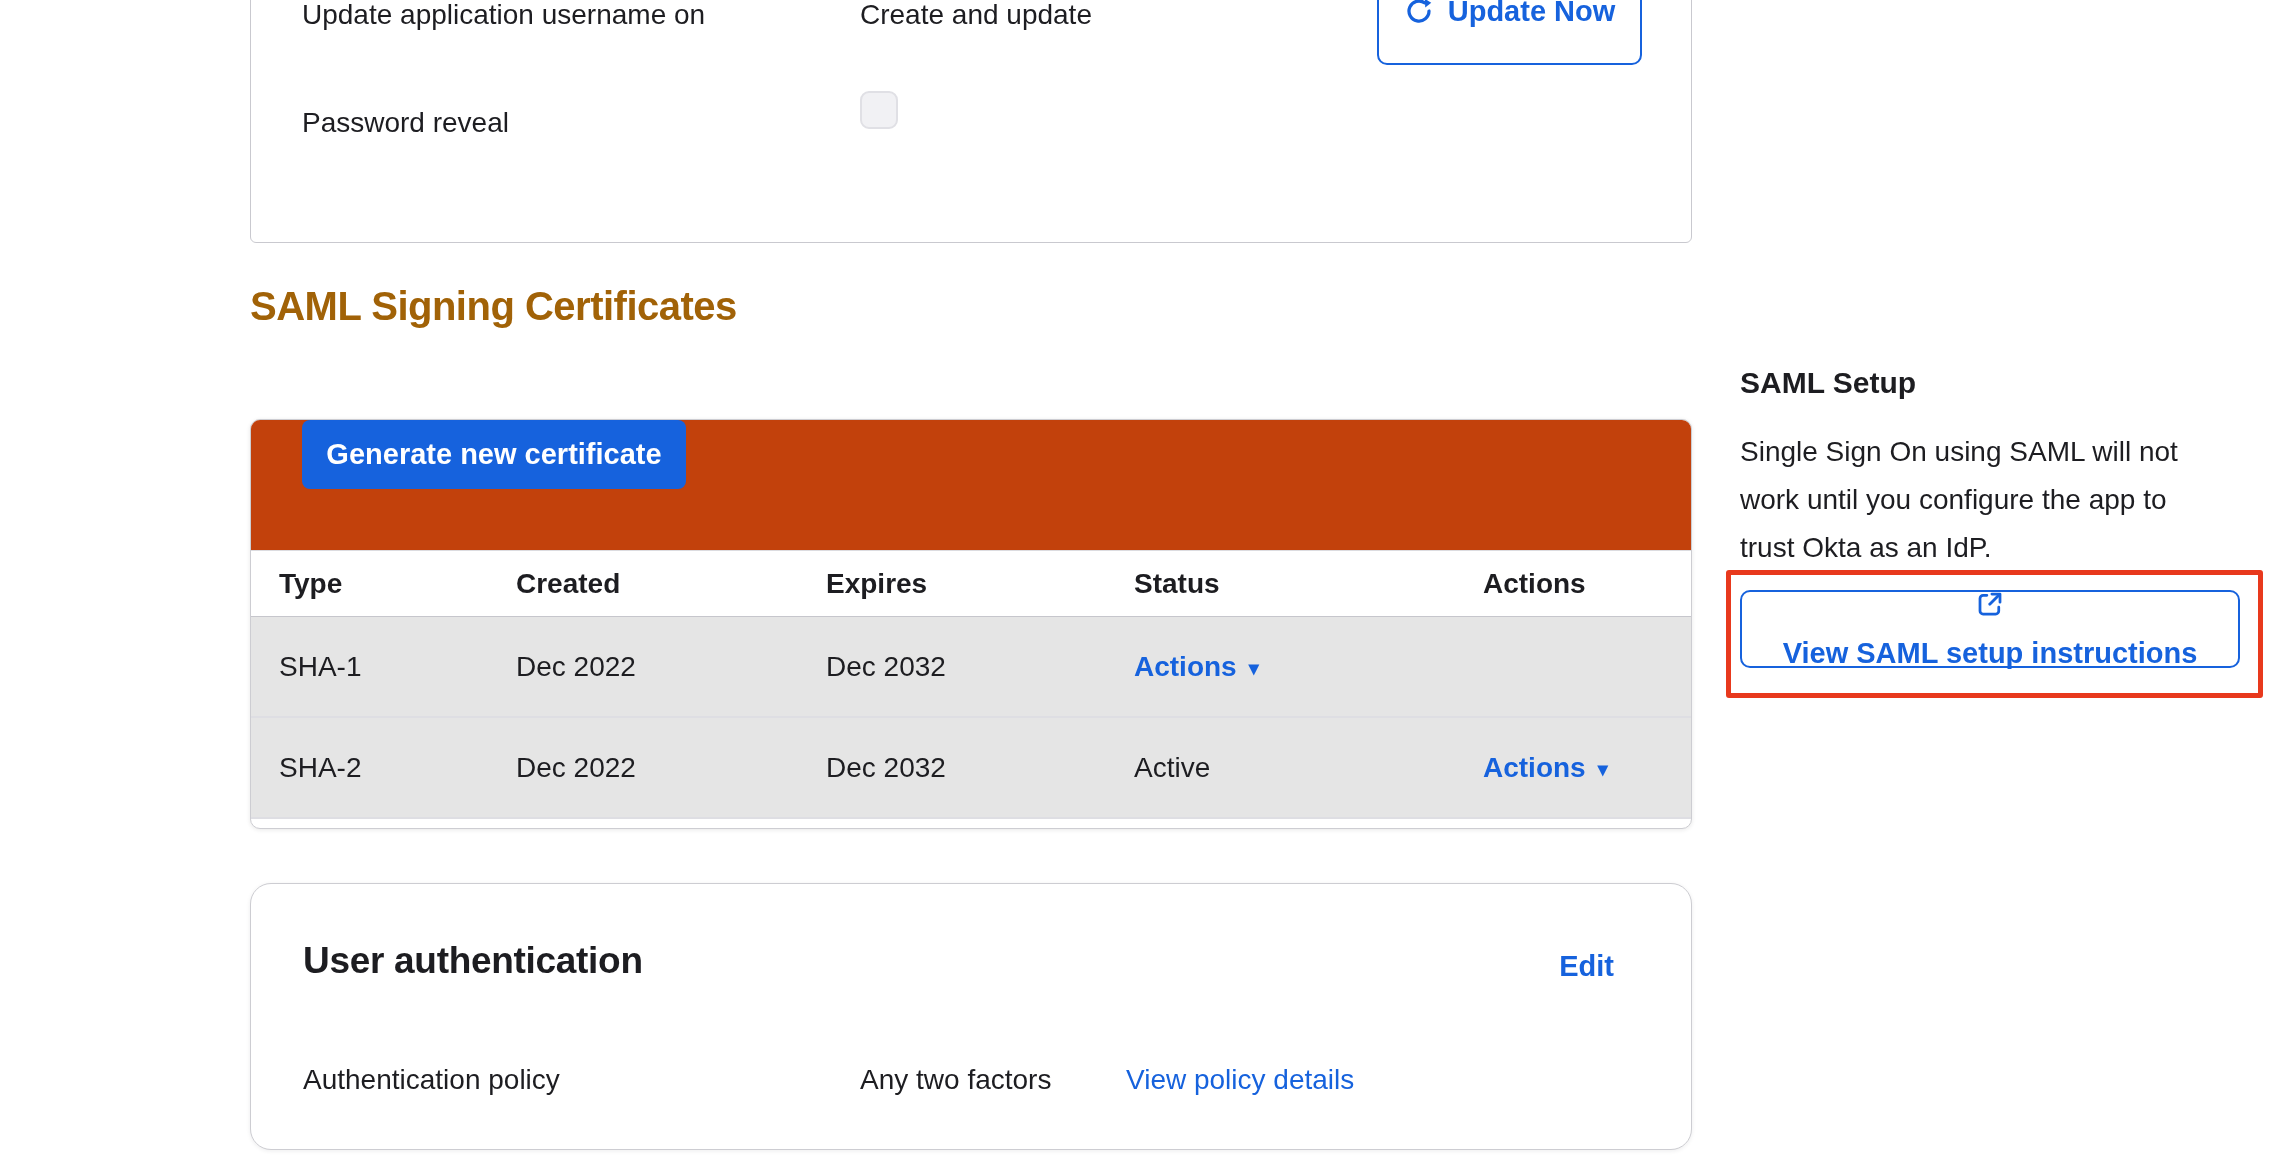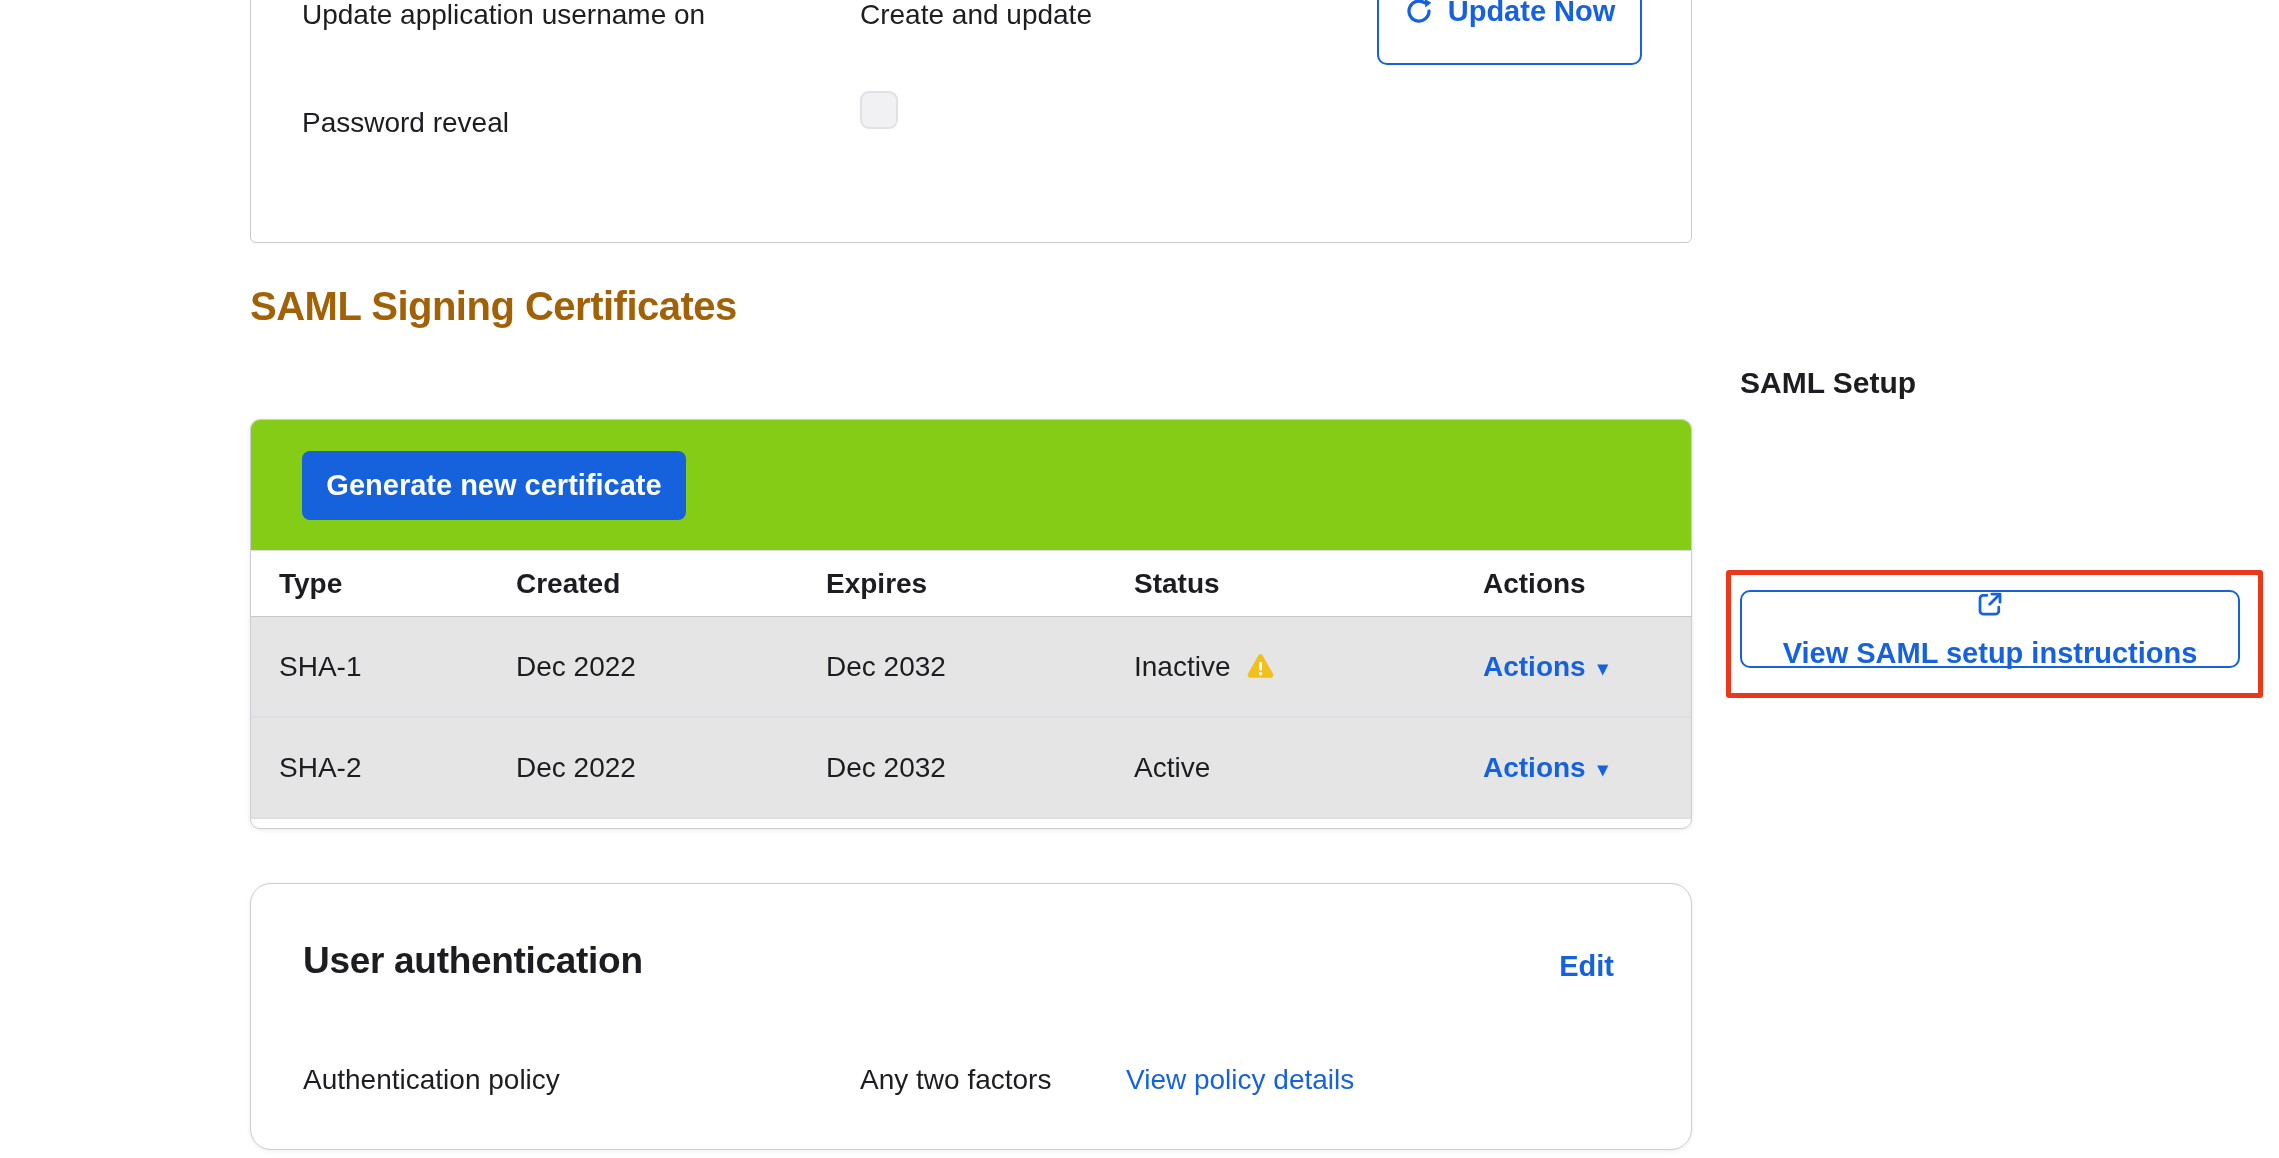--- a/index.html
+++ b/index.html
@@ -36,21 +36,21 @@
     position:absolute; left:250px; top:284px; font-size:40px; font-weight:bold;
     letter-spacing:-0.5px; color:#a16207;
   }
   
   .table-card {
     position:absolute; left:250px; top:419px; width:1442px; height:410px;
     background:#fff; border:1px solid #cdcdd2; border-radius:10px;
     box-shadow:0 1px 4px rgba(29,29,33,.10); overflow:hidden;
   }
   .table-toolbar {
-    height:131px; background:#84cc16; display:flex; align-items:center;
+    height:131px; background:#c2410c; display:flex; 
     padding-left:51px; border-bottom:1px solid #dcdce0;
   }
   .generate-btn {
     width:384px; height:69px; background:#1662dd; border:none; border-radius:8px;
     color:#fff; font-size:29px; font-weight:bold; font-family:inherit; cursor:pointer;
   }
   .trow {
     display:grid; grid-template-columns:239px 310px 308px 349px 236px;
     align-items:center; font-size:28px;
   }
@@ -125,28 +125,20 @@
       <div>Created</div>
       <div>Expires</div>
       <div>Status</div>
       <div>Actions</div>
     </div>
 
     <div class="trow tbody-row">
       <div>SHA-1</div>
       <div>Dec 2022</div>
       <div>Dec 2032</div>
-      <div class="status-cell">
-        <span>Inactive</span>
-        <svg class="icon-svg" viewBox="0 0 24 24" width="31" height="31">
-          <path d="M10.2 3.6 L2.4 17.4 c-.85 1.5.23 3.4 1.96 3.4 h15.28 c1.73 0 2.81-1.9 1.96-3.4 L13.8 3.6 c-.8-1.42-2.8-1.42-3.6 0 z" fill="#f2c01d"></path>
-          <rect x="10.9" y="8.6" width="2.2" height="6.6" rx="1.1" fill="#fff"></rect>
-          <circle cx="12" cy="17.6" r="1.35" fill="#fff"></circle>
-        </svg>
-      </div>
       <div>
         <span class="actions-link">
           <span>Actions</span>
           <span class="caret">▾</span>
         </span>
       </div>
     </div>
 
     <div class="trow tbody-row">
       <div>SHA-2</div>
@@ -158,20 +150,23 @@
       <div>
         <span class="actions-link">
           <span>Actions</span>
           <span class="caret">▾</span>
         </span>
       </div>
     </div>
   </div>
 
   <div class="saml-setup-heading">SAML Setup</div>
+  <div class="saml-setup-desc">Single Sign On using SAML will not
+work until you configure the app to
+trust Okta as an IdP.</div>
 
   <div class="annotation-box">
     <button class="saml-setup-btn">
       <svg class="icon-svg" viewBox="0 0 24 24" width="30" height="30" fill="none" stroke="#1662dd" stroke-width="2.2" stroke-linecap="round" stroke-linejoin="round">
         <path d="M9.5 5 H6.5 C5.1 5 4 6.1 4 7.5 v10 C4 18.9 5.1 20 6.5 20 h10 c1.4 0 2.5-1.1 2.5-2.5 V14.5"></path>
         <path d="M13.5 4 H20 v6.5"></path>
         <path d="M19.6 4.4 L11.8 12.2"></path>
       </svg>
       <span>View SAML setup instructions</span>
     </button>

